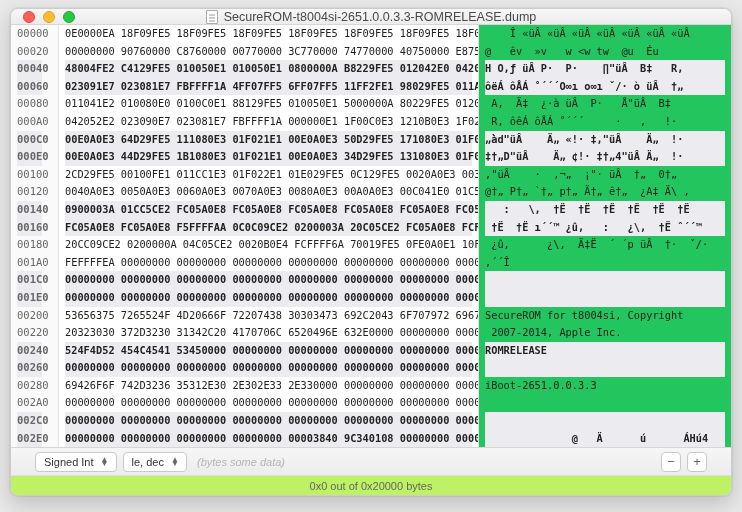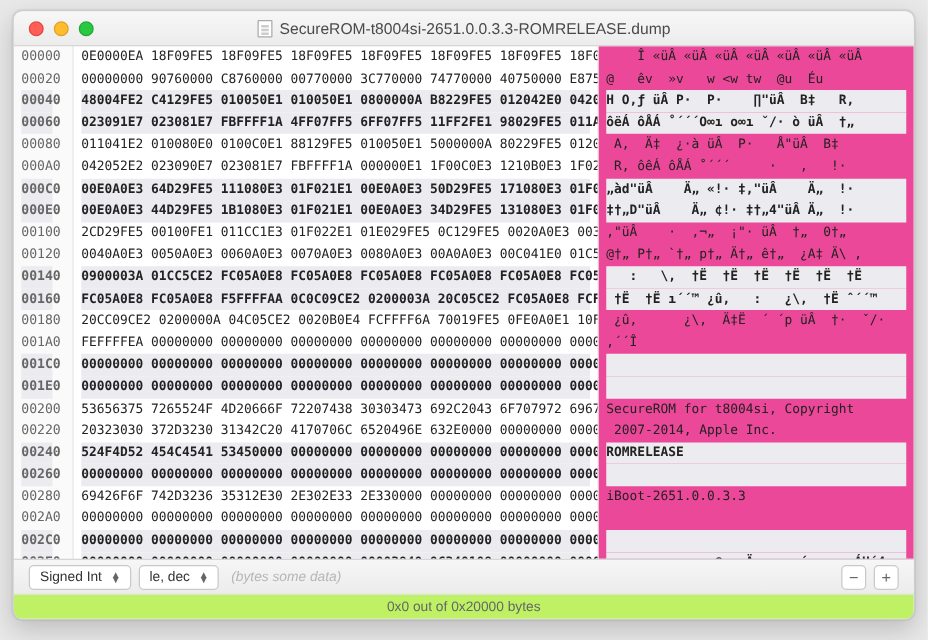--- a/index.html
+++ b/index.html
@@ -1,33 +1,33 @@
 <!DOCTYPE html>
 <html><head>
 <meta charset="utf-8">
 <style>
   * { margin: 0; padding: 0; box-sizing: border-box; }
   html, body { width: 742px; height: 512px; font-family: -apple-system, "Helvetica Neue", Arial, sans-serif; background: #e8e8e8; overflow: hidden; }
   .window { width: 722px; height: 488px; margin: 8px auto 0 auto; background: #f6f6f6; border: 1px solid #ccc; border-radius: 8px; box-shadow: 0 8px 20px rgba(0,0,0,0.18), 0 0 0 1px rgba(0,0,0,0.05); display: flex; flex-direction: column; overflow: hidden; }
-  .titlebar { height: 28px; background: linear-gradient(#f7f7f7,#ececec); border-bottom: 1px solid #d6d6d6; display: flex; align-items: center; position: relative; }
+  .titlebar { height: 16px; background: linear-gradient(#f7f7f7,#ececec); border-bottom: 1px solid #d6d6d6; display: flex; align-items: center; position: relative; }
   .traffic { display: flex; gap: 8px; margin-left: 12px; }
   .tl { width: 12px; height: 12px; border-radius: 50%; }
   .tl.red { background: #ff5f57; border: 0.5px solid #e24640; }
   .tl.yel { background: #febc2e; border: 0.5px solid #dfa023; }
   .tl.grn { background: #28c840; border: 0.5px solid #1fa833; }
   .title { position: absolute; left: 0; right: 0; text-align: center; font-size: 12.5px; color: #4a4a4a; display: flex; align-items: center; justify-content: center; gap: 6px; pointer-events: none; }
   .doc-icon { width: 12px; height: 14px; background: #fff; border: 1px solid #aaa; border-radius: 1px; position: relative; }
   .doc-icon::after { content: ""; position: absolute; top: 3px; left: 2px; right: 2px; height: 2px; background: #ccc; box-shadow: 0 3px 0 #ccc, 0 6px 0 #ccc; }
   .content { flex: 1; display: flex; min-height: 0; }
   .pane { overflow: hidden; }
   .offsets { width: 48px; background: #fafafa; border-right: 1px solid #e3e3e3; font-family: Menlo, Consolas, monospace; font-size: 10.5px; line-height: 17.6px; color: #666; padding: 0 16px 0 6px; white-space: pre; }
   .hex { flex: 0 0 420px; background: #fff; border-right: 1px solid #e3e3e3; font-family: Menlo, Consolas, monospace; font-size: 10.3px; line-height: 17.6px; color: #222; padding: 0 6px; white-space: pre; overflow: hidden; }
-  .ascii { flex: 1; background: #ec4899; font-family: Menlo, Consolas, monospace; font-size: 10.3px; line-height: 17.6px; color: #222; padding: 0 6px; white-space: pre; overflow: hidden; }
+  .ascii { flex: 1; background: #22c55e; font-family: Menlo, Consolas, monospace; font-size: 10.3px; line-height: 17.6px; color: #222; padding: 0 6px; white-space: pre; overflow: hidden; }
   .row.high { background: #ecebef; font-weight: bold; }
-  .footer { height: 28px; background: linear-gradient(#f6f6f6,#ececec); border-top: 1px solid #d6d6d6; display: flex; align-items: center; padding: 0 12px; gap: 6px; }
+  .footer { height: 28px; background: linear-gradient(#f6f6f6,#ececec); border-top: 1px solid #d6d6d6; display: flex; align-items: center; padding: 0 24px; gap: 6px; }
   .select { height: 20px; background: #fff; border: 1px solid #c9c9c9; border-radius: 4px; display: flex; align-items: center; padding: 0 6px 0 8px; font-size: 11px; color: #333; gap: 6px; }
   .select .chev { width: 10px; font-size: 8px; line-height: 4px; color: #666; display: flex; flex-direction: column; align-items: center; }
   .hint { font-size: 11px; color: #b5b5b5; font-style: italic; margin-left: 4px; }
   .spacer { flex: 1; }
   .sq { width: 20px; height: 20px; background: #fff; border: 1px solid #c9c9c9; border-radius: 4px; display: flex; align-items: center; justify-content: center; font-size: 13px; color: #666; font-family: inherit; }
   .status { height: 20px; font-size: 11px; color: #666; text-align: center; line-height: 20px; background: #bef264; border-top: 1px solid #e1e1e1; }
 </style>
 </head>
 <body>
 

